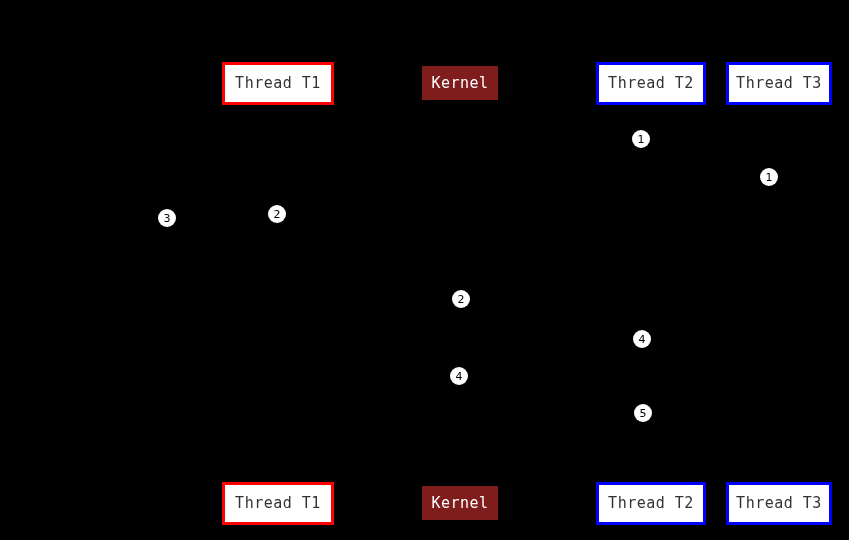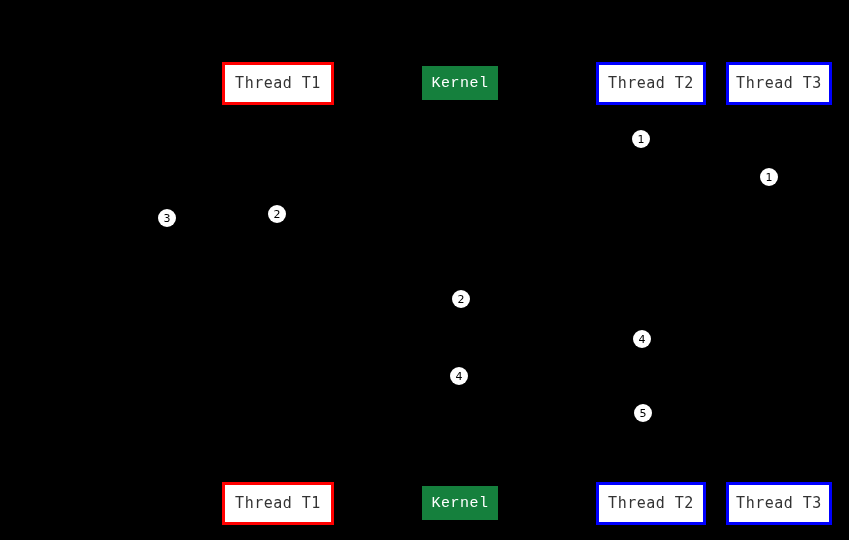--- a/index.html
+++ b/index.html
@@ -37,23 +37,22 @@
     color: #333333;
   }
   .participant.kind-thread-blue {
     border: 3px solid #0000ff;
     background: #ffffff;
     color: #333333;
     margin-left: 8px;
   }
   .participant.kind-kernel {
     border: 0 solid #0000ff;
-    background: #15803d;
+    background: #7f1d1d;
     color: #ffffff;
-    font-family: Liberation Mono, monospace;
   }
 
   
   .lifeline {
     position: absolute;
     width: 1px;
     background: #000000;
   }
 
   

